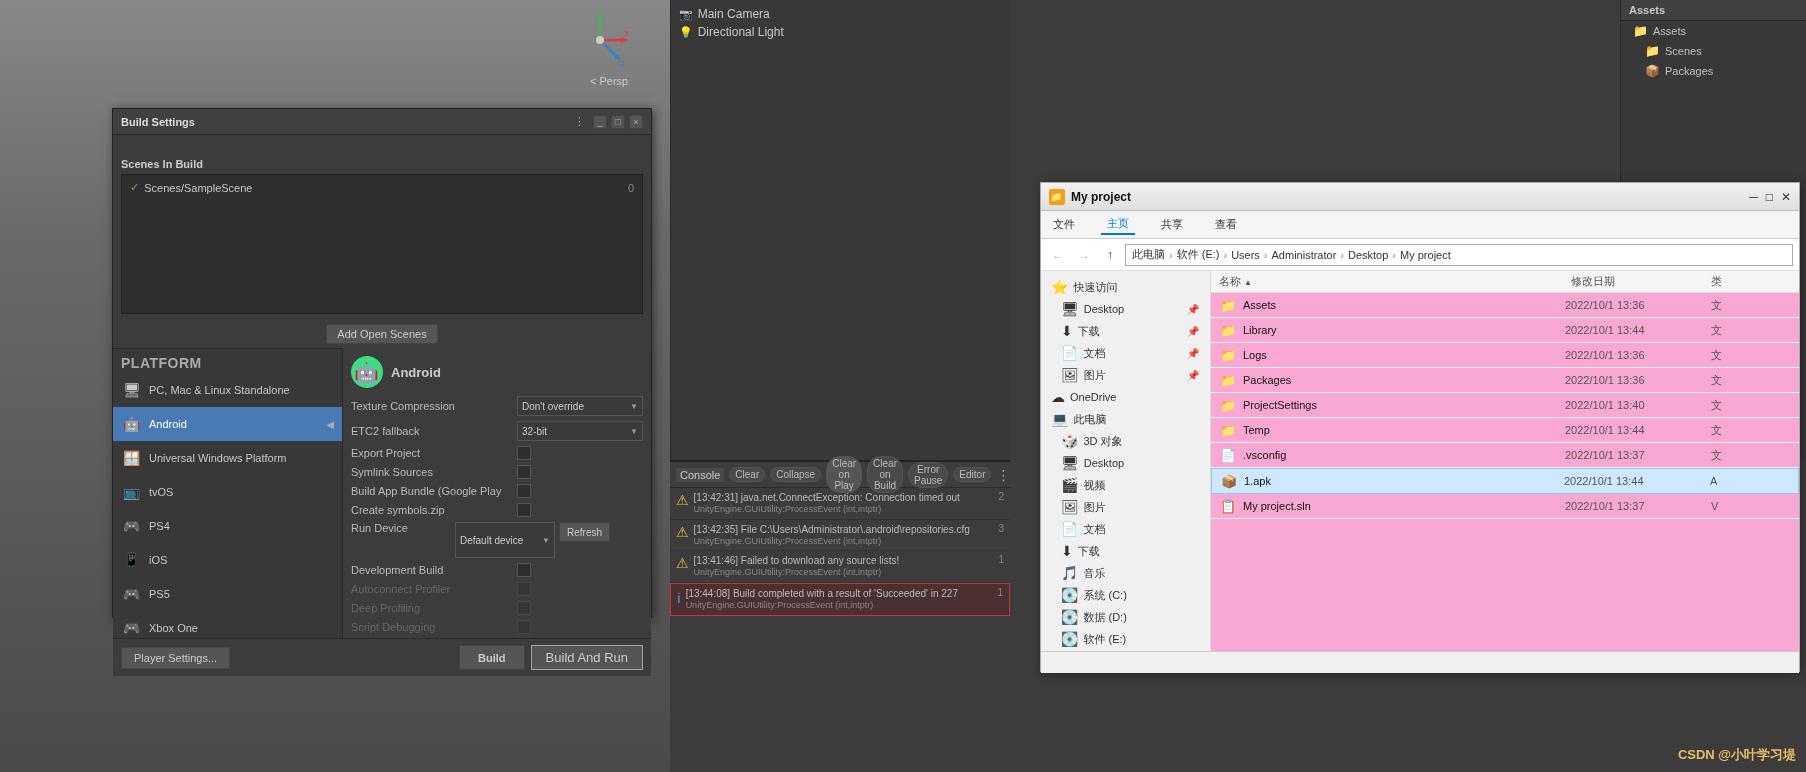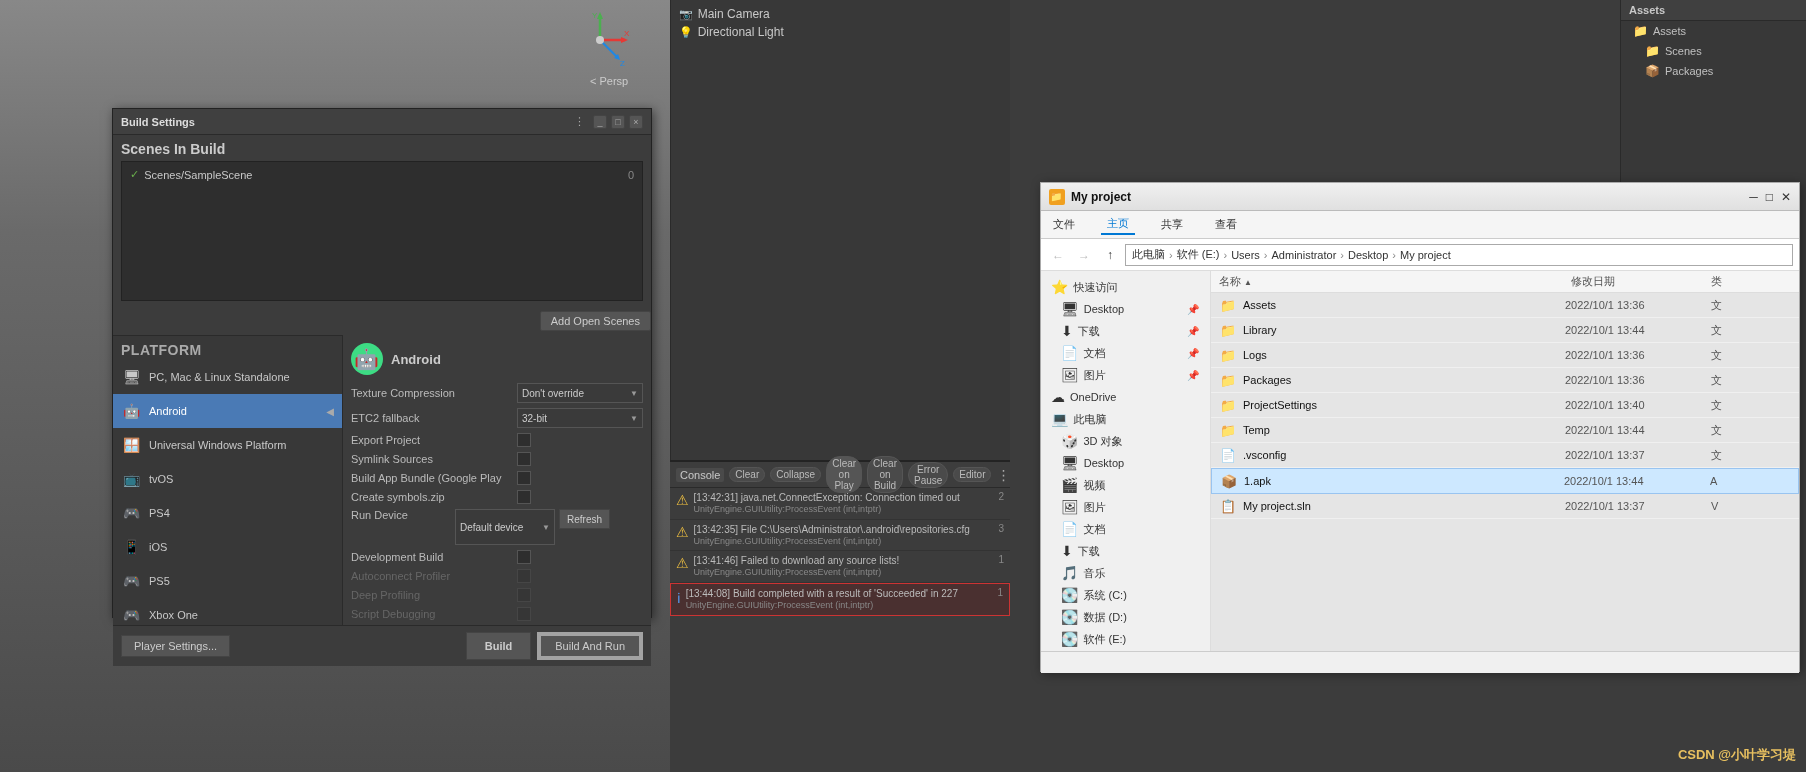--- a/index.html
+++ b/index.html
@@ -181,24 +181,25 @@
       justify-content: center;
       font-size: 9px;
       color: #aaa;
       cursor: pointer;
     }
 
     .scenes-section {
       padding: 6px 8px;
     }
     .section-label {
-      font-size: 14px;
+      font-size: 11px;
       color: #ccc;
       margin-bottom: 4px;
       font-weight: 600;
+      margin-top: 17px;
     }
     .scenes-list {
       background: #2e2e2e;
       border: 1px solid #222;
       height: 140px;
       padding: 4px;
     }
     .scene-item {
       display: flex;
       align-items: center;
@@ -207,21 +208,21 @@
       font-size: 11px;
       color: #c8c8c8;
     }
     .scene-check {
       color: #6ab04c;
       margin-right: 5px;
     }
 
     .add-open-scenes {
       display: flex;
-      justify-content: flex-end;
+      justify-content: center;
       padding: 4px 0;
     }
     .btn-add-scenes {
       font-size: 11px;
       color: #ccc;
       background: #555;
       border: 1px solid #444;
       padding: 3px 10px;
       cursor: pointer;
       border-radius: 2px;
@@ -402,23 +403,23 @@
       background: #555;
       border: 1px solid #444;
       color: #ccc;
       font-size: 11px;
       padding: 4px 18px;
       cursor: pointer;
       font-weight: bold;
     }
     .build-and-run-btn {
       background: #555;
-      border: 4px solid #a3a3a3;
+      border: 1px solid #a3a3a3;
       color: #ccc;
-      font-size: 11px;
+      font-size: 13px;
       padding: 4px 14px;
       cursor: pointer;
     }
 
     
     .file-explorer {
       position: absolute;
       top: 182px;
       left: 1040px;
       width: 760px;
@@ -538,21 +539,21 @@
       flex-shrink: 0;
     }
     .fe-sidebar-pin {
       margin-left: auto;
       font-size: 10px;
       color: #888;
     }
 
     .fe-content {
       flex: 1;
-      background: #e5e5e5;
+      background: #f9a8d4;
       overflow-y: auto;
     }
     .fe-content-header {
       display: flex;
       align-items: center;
       background: #f5f5f5;
       border-bottom: 1px solid #ddd;
       padding: 3px 8px;
       font-size: 11px;
       color: #555;

